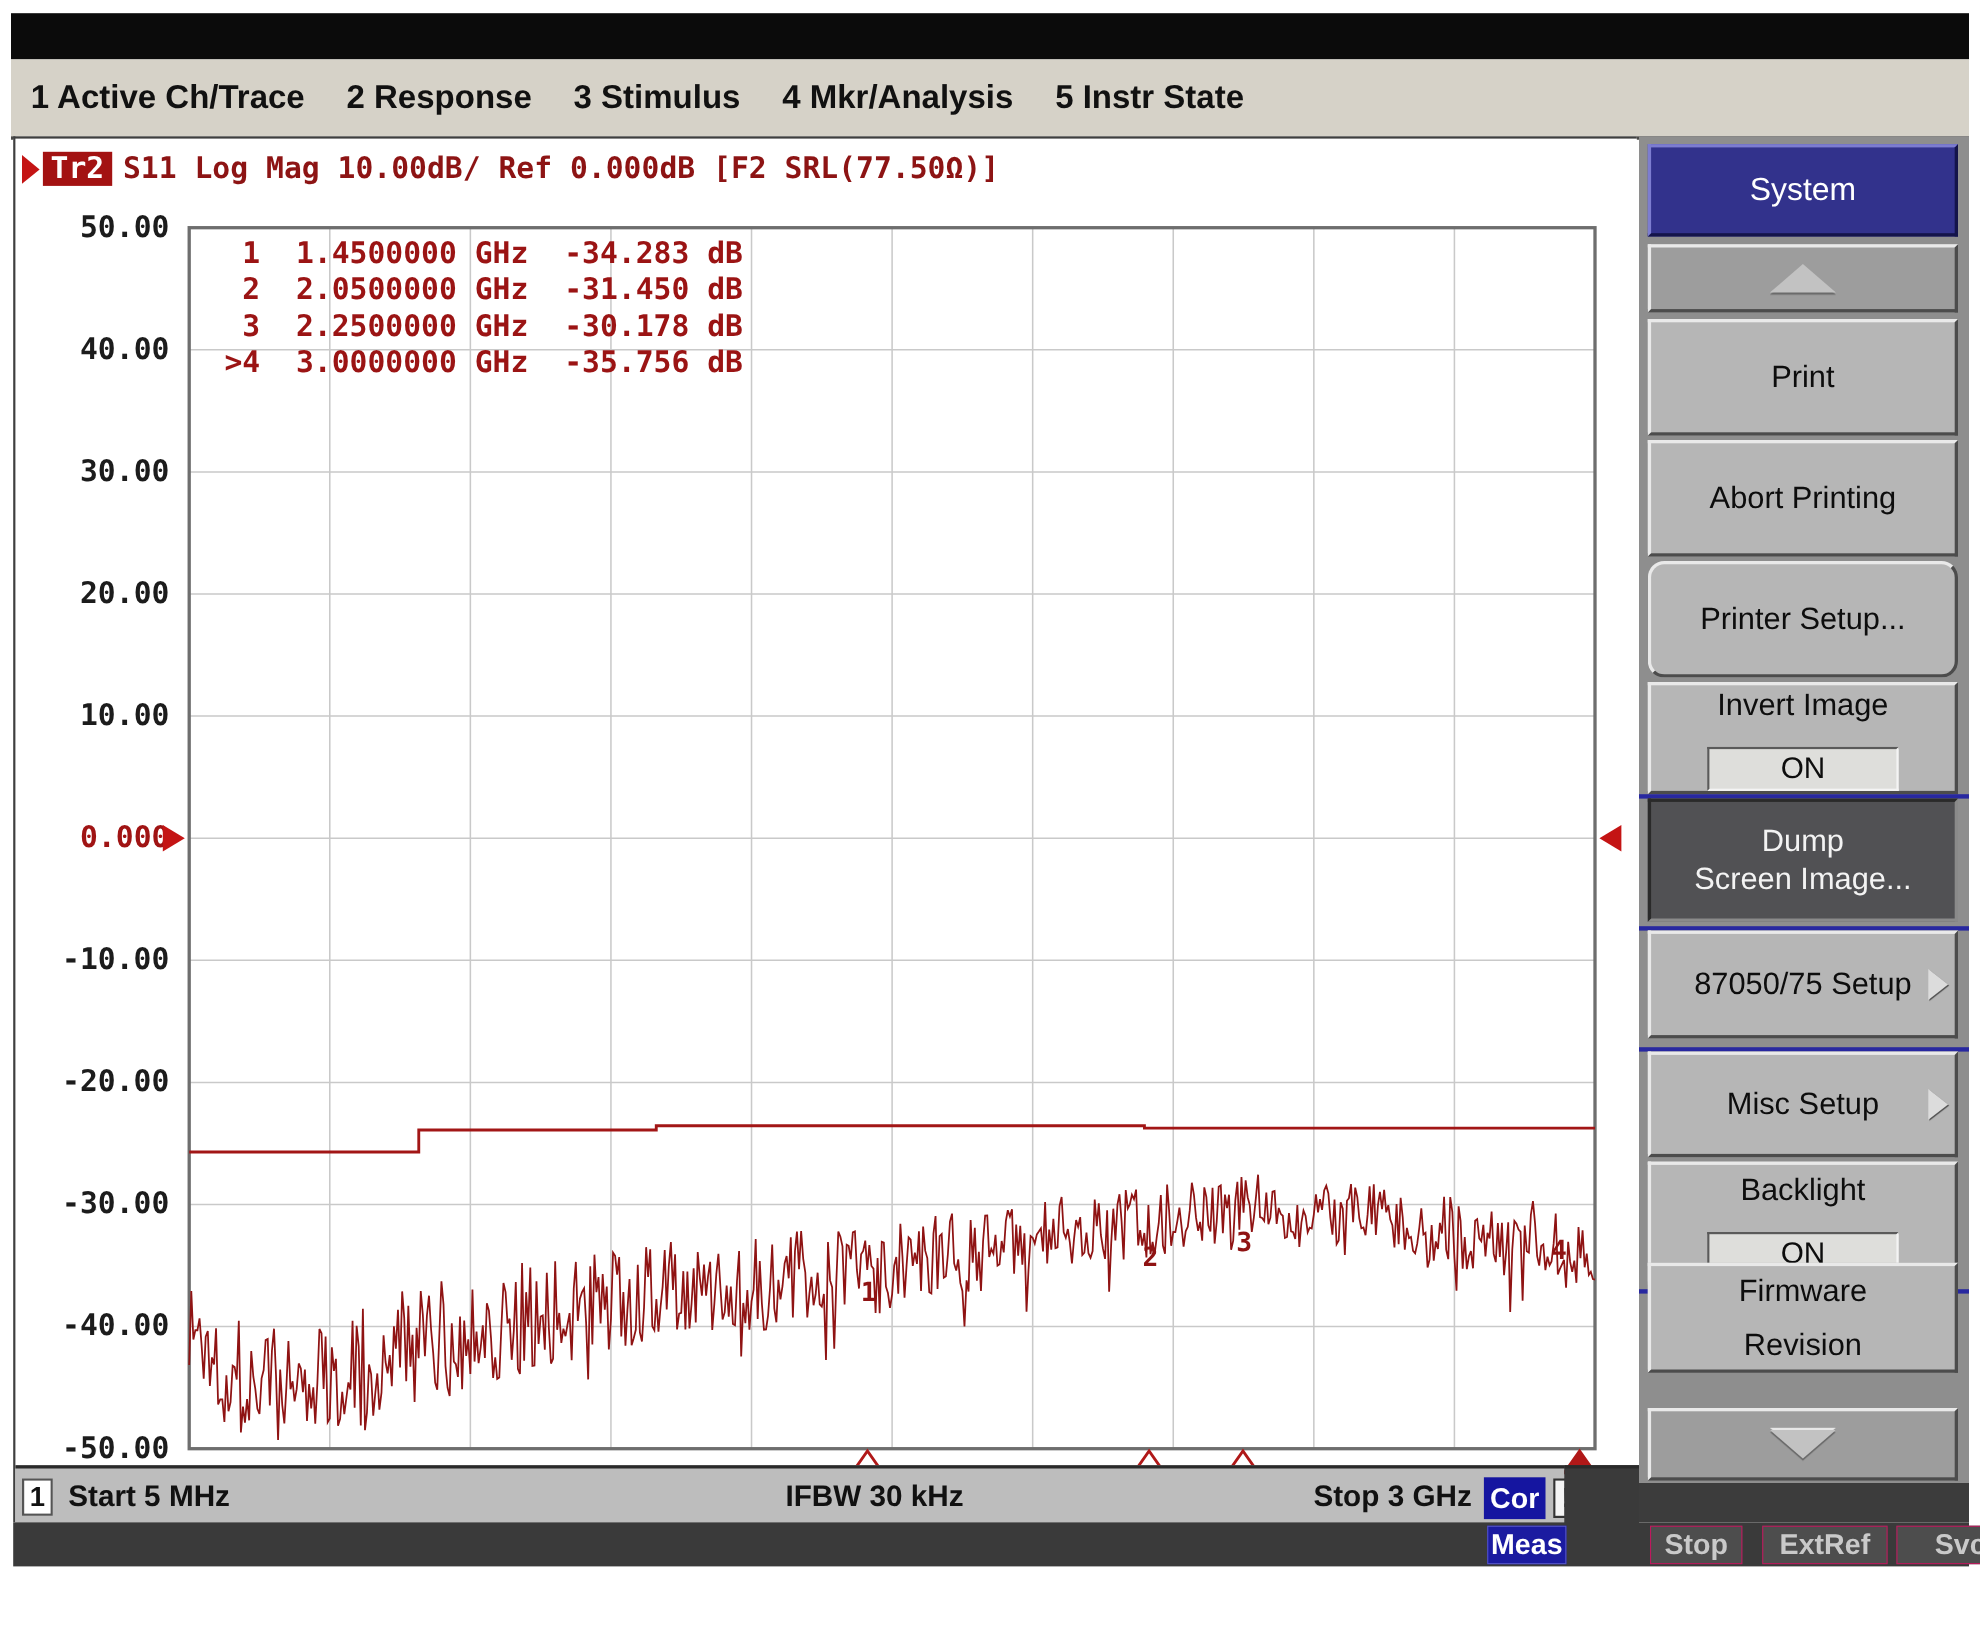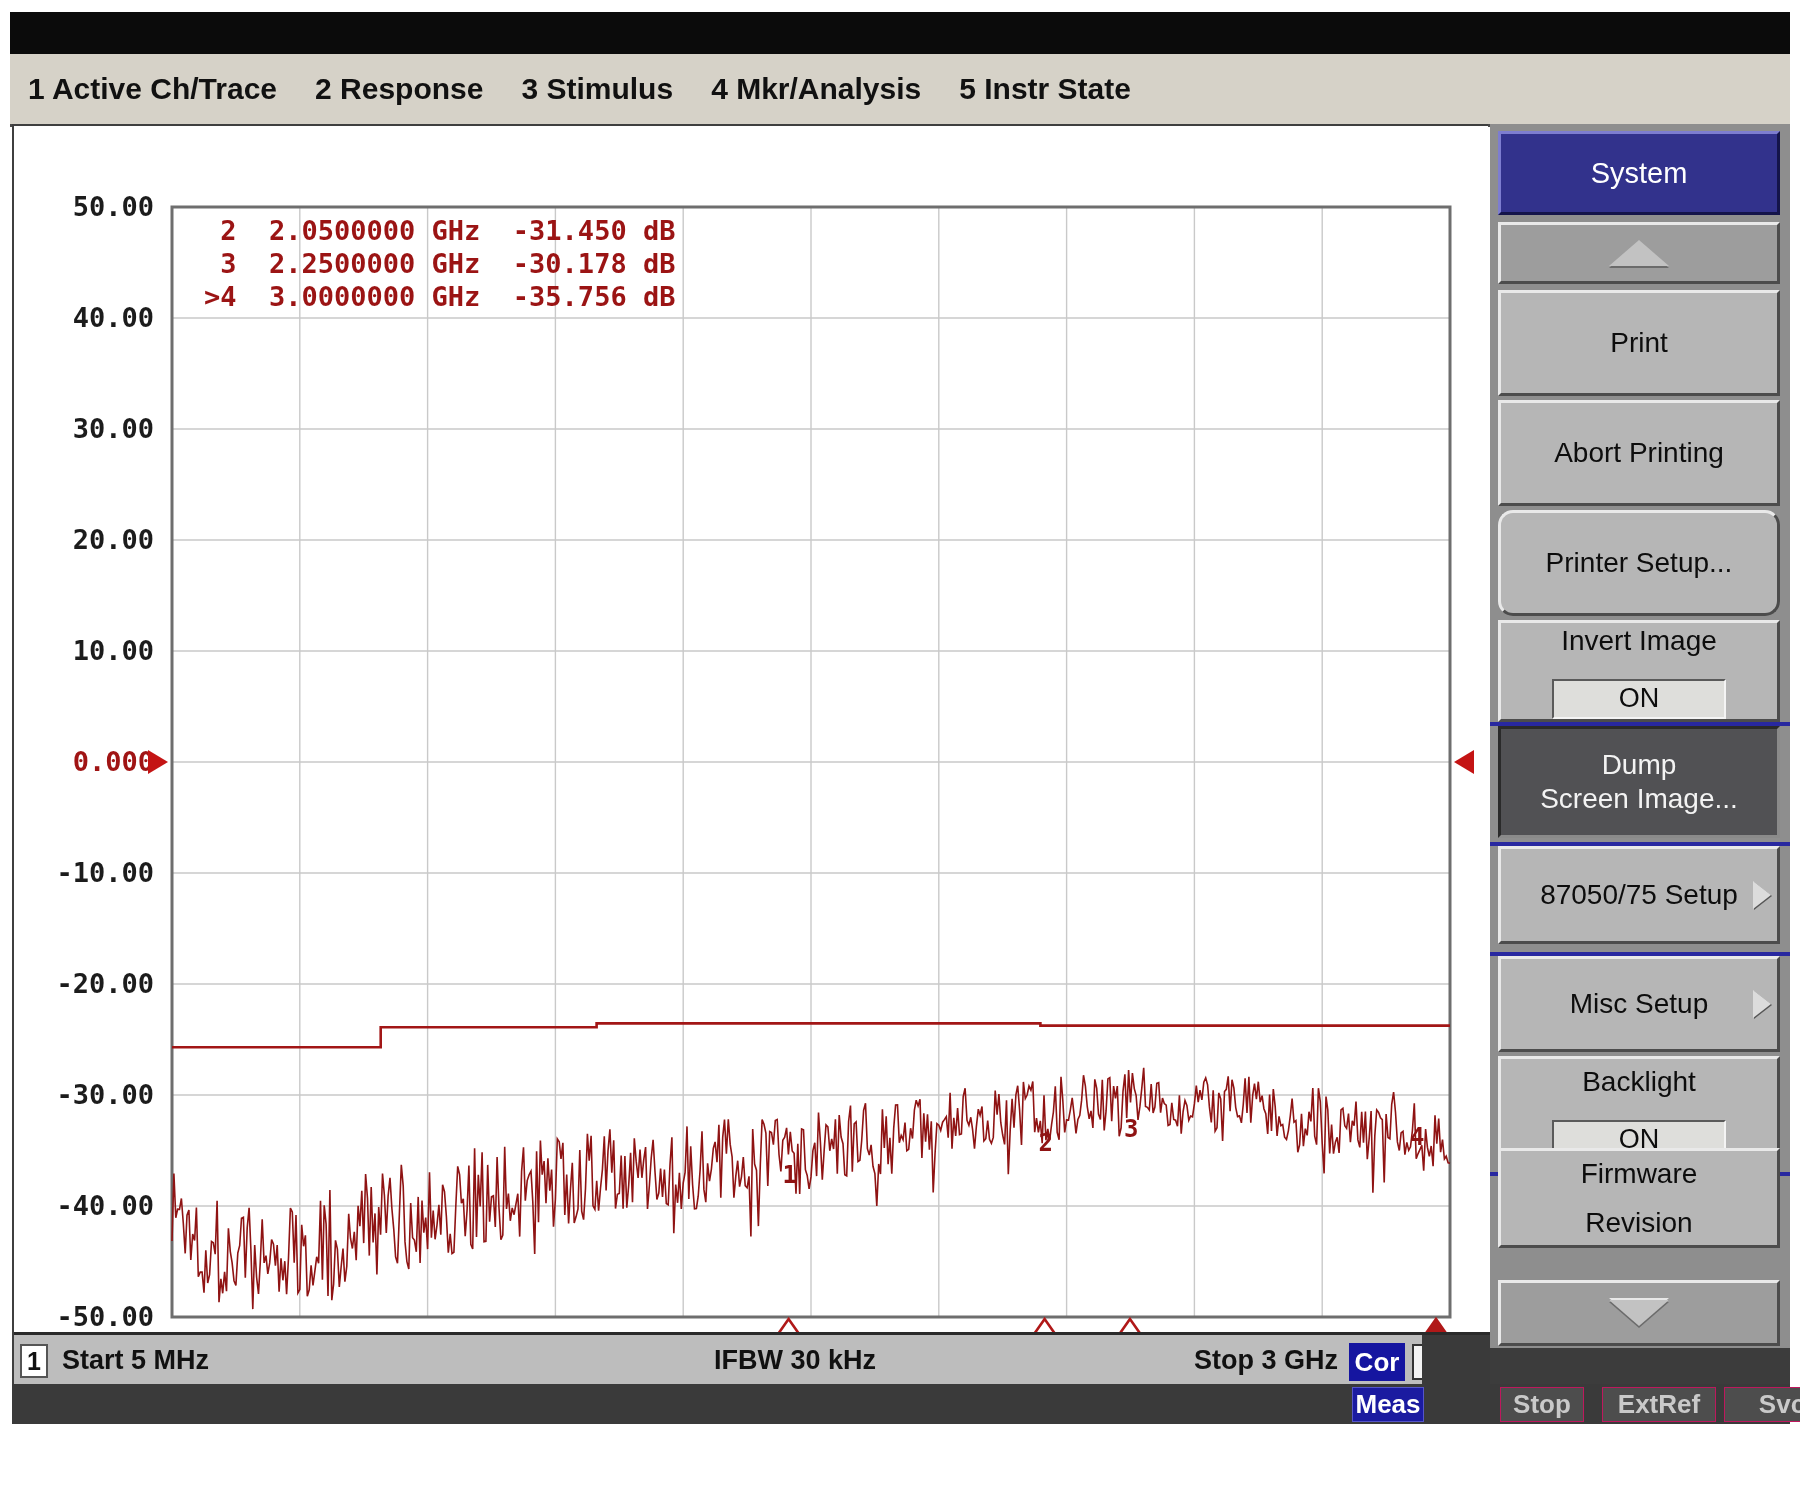--- a/index.html
+++ b/index.html
@@ -79,20 +79,25 @@
 
   <div class="menubar">
       <span class="mitem">1 Active Ch/Trace</span>
       <span class="mitem">2 Response</span>
       <span class="mitem">3 Stimulus</span>
       <span class="mitem">4 Mkr/Analysis</span>
       <span class="mitem">5 Instr State</span>
     </div>
 
   <div class="screen">
+    <div class="trace-header">
+      <span class="tr-arrow"></span>
+      <span class="tr-badge">Tr2</span>
+      <span>S11 Log Mag 10.00dB/ Ref 0.000dB [F2 SRL(77.50Ω)]</span>
+    </div>
 
     <div id="ylabels">
         <div class="ylab" style="top: 64px;">50.00</div>
         <div class="ylab" style="top: 175px;">40.00</div>
         <div class="ylab" style="top: 286px;">30.00</div>
         <div class="ylab" style="top: 397px;">20.00</div>
         <div class="ylab" style="top: 508px;">10.00</div>
         <div class="ylab ref" style="top: 619px;">0.000</div>
         <div class="ylab" style="top: 730px;">-10.00</div>
         <div class="ylab" style="top: 841px;">-20.00</div>
@@ -130,21 +135,21 @@
           <text x="610.5976627712855" y="975.5413" fill="#8f1313" font-size="24" font-weight="bold" font-family="DejaVu Sans Mono, monospace">1</text>
           <polygon points="858.6243739565942,1132 886.6243739565942,1132 872.6243739565942,1112" fill="#ffffff" stroke="#b01818" stroke-width="2.6"></polygon>
           <text x="866.6243739565942" y="944.095" fill="#8f1313" font-size="24" font-weight="bold" font-family="DejaVu Sans Mono, monospace">2</text>
           <polygon points="943.9666110183639,1132 971.9666110183639,1132 957.9666110183639,1112" fill="#ffffff" stroke="#b01818" stroke-width="2.6"></polygon>
           <text x="951.9666110183639" y="929.9757999999999" fill="#8f1313" font-size="24" font-weight="bold" font-family="DejaVu Sans Mono, monospace">3</text>
           <polygon points="1250,1132 1278,1132 1264,1112" fill="#b01818" stroke="#b01818" stroke-width="2.6"></polygon>
           <text x="1238" y="937.8916" fill="#8f1313" font-size="24" font-weight="bold" font-family="DejaVu Sans Mono, monospace">4</text>
         </svg>
     </div>
 
-    <div class="marker-table" id="marker-table"><div> 2  2.0500000 GHz  -31.450 dB</div><div> 3  2.2500000 GHz  -30.178 dB</div><div>&gt;4  3.0000000 GHz  -35.756 dB</div></div>
+    <div class="marker-table" id="marker-table"><div> 1  1.4500000 GHz  -34.283 dB</div><div> 2  2.0500000 GHz  -31.450 dB</div><div> 3  2.2500000 GHz  -30.178 dB</div><div>&gt;4  3.0000000 GHz  -35.756 dB</div></div>
 
     <div class="status-bar">
       <span class="chbox">1</span>
       <span class="sb-text" style="left:48px;">Start 5 MHz</span>
       <span class="sb-text" style="left:700px;">IFBW 30 kHz</span>
       <span class="sb-text" style="left:1180px;">Stop 3 GHz</span>
       <span class="cor-badge">Cor</span>
       <span class="alert-box">!</span>
     </div>
     <div class="status-dark"></div>

